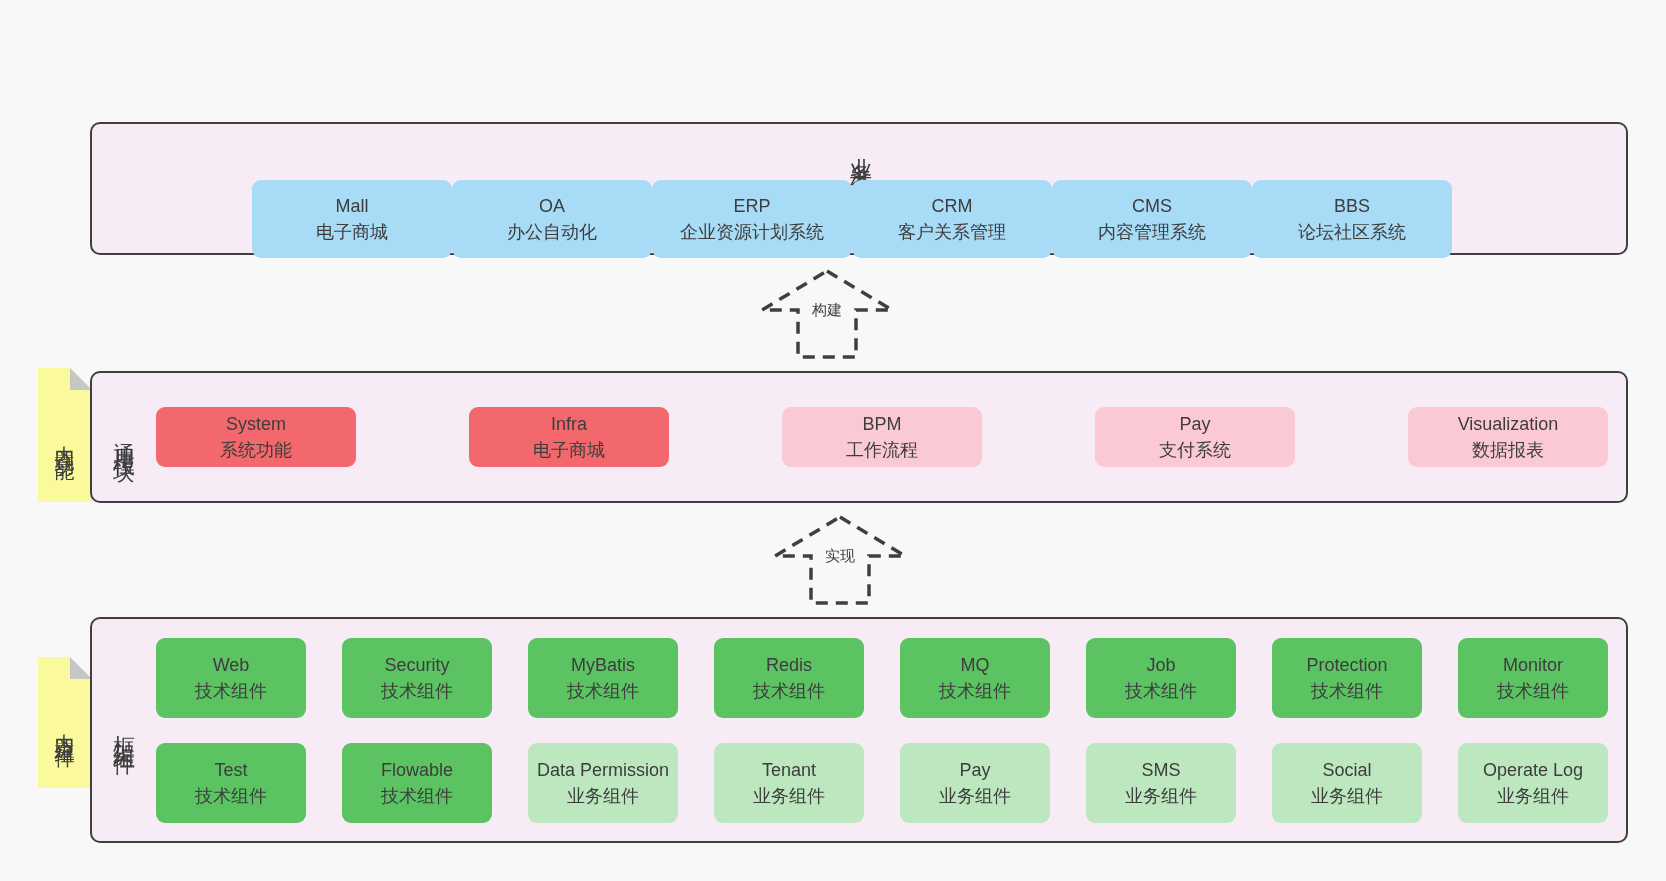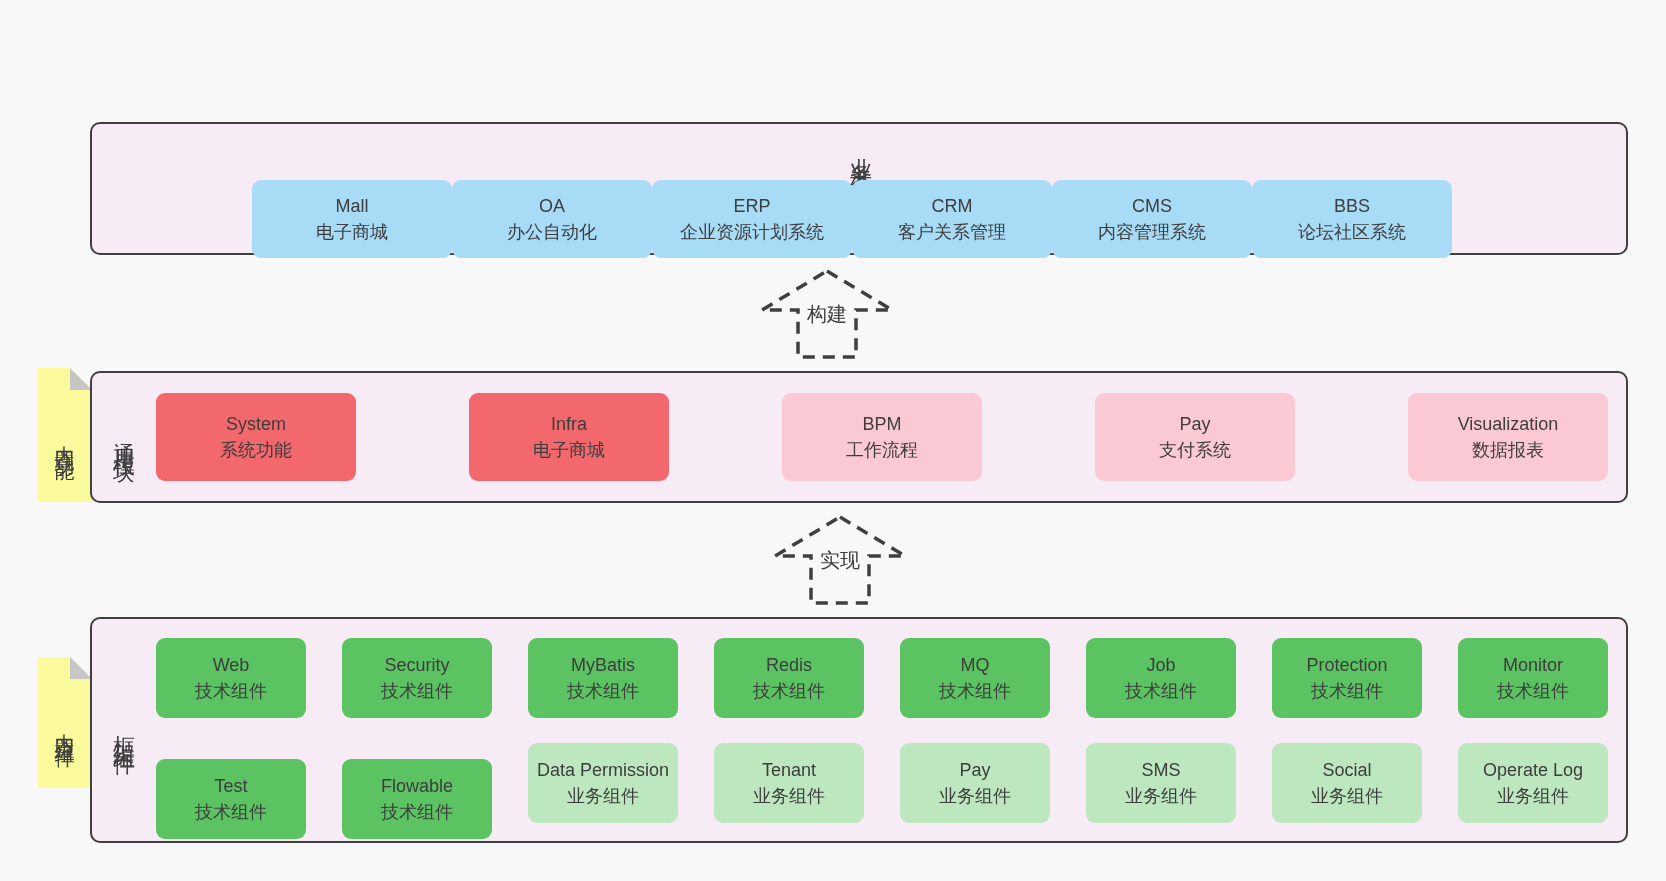--- a/index.html
+++ b/index.html
@@ -58,27 +58,27 @@
     border-radius: 9px;
     display: flex;
     flex-direction: column;
     align-items: center;
     justify-content: center;
     text-align: center;
     font-size: 18px;
     line-height: 26px;
   }
   .row-6 .box { width: 200px; height: 78px; }
-  #panel-modules .row-6 .box { height: 88px; }
+  #panel-modules .row-6 .box { height: 60px; }
   .row-8 .box { width: 150px; height: 80px; padding: 0 8px; }
 
   .v-blue        { background: var(--blue); }
   .v-red         { background: var(--red); }
   .v-pink        { background: var(--pink); }
-  .v-green       { background: var(--green); margin-top: 16px; }
+  .v-green       { background: var(--green); }
   .v-light_green { background: var(--light_green); }
 
   
   .tag {
     position: absolute;
     width: 54px;
     background: var(--yellow);
     clip-path: polygon(0 0, calc(100% - 22px) 0, 100% 22px, 100% 100%, 0 100%);
     display: flex;
     align-items: center;
@@ -105,21 +105,21 @@
 
   
   .arrow { position: absolute; width: 136px; height: 92px; z-index: 3; }
   #arrow-build     { left: 759px; top: 268px; }
   #arrow-implement { left: 772px; top: 514px; }
   .arrow svg { width: 100%; height: 100%; display: block; }
   .arrow-label {
     position: absolute;
     left: 0; right: 0; top: 33px;
     text-align: center;
-    font-size: 20px;
+    font-size: 15px;
   }
   .arrow-label span { background: var(--background); padding: 0 3px; }
 </style>
 </head>
 <body>
 
 <div class="canvas">
 
   <div class="panel" id="panel-business">
     <div class="panel-label">业务系统</div>

